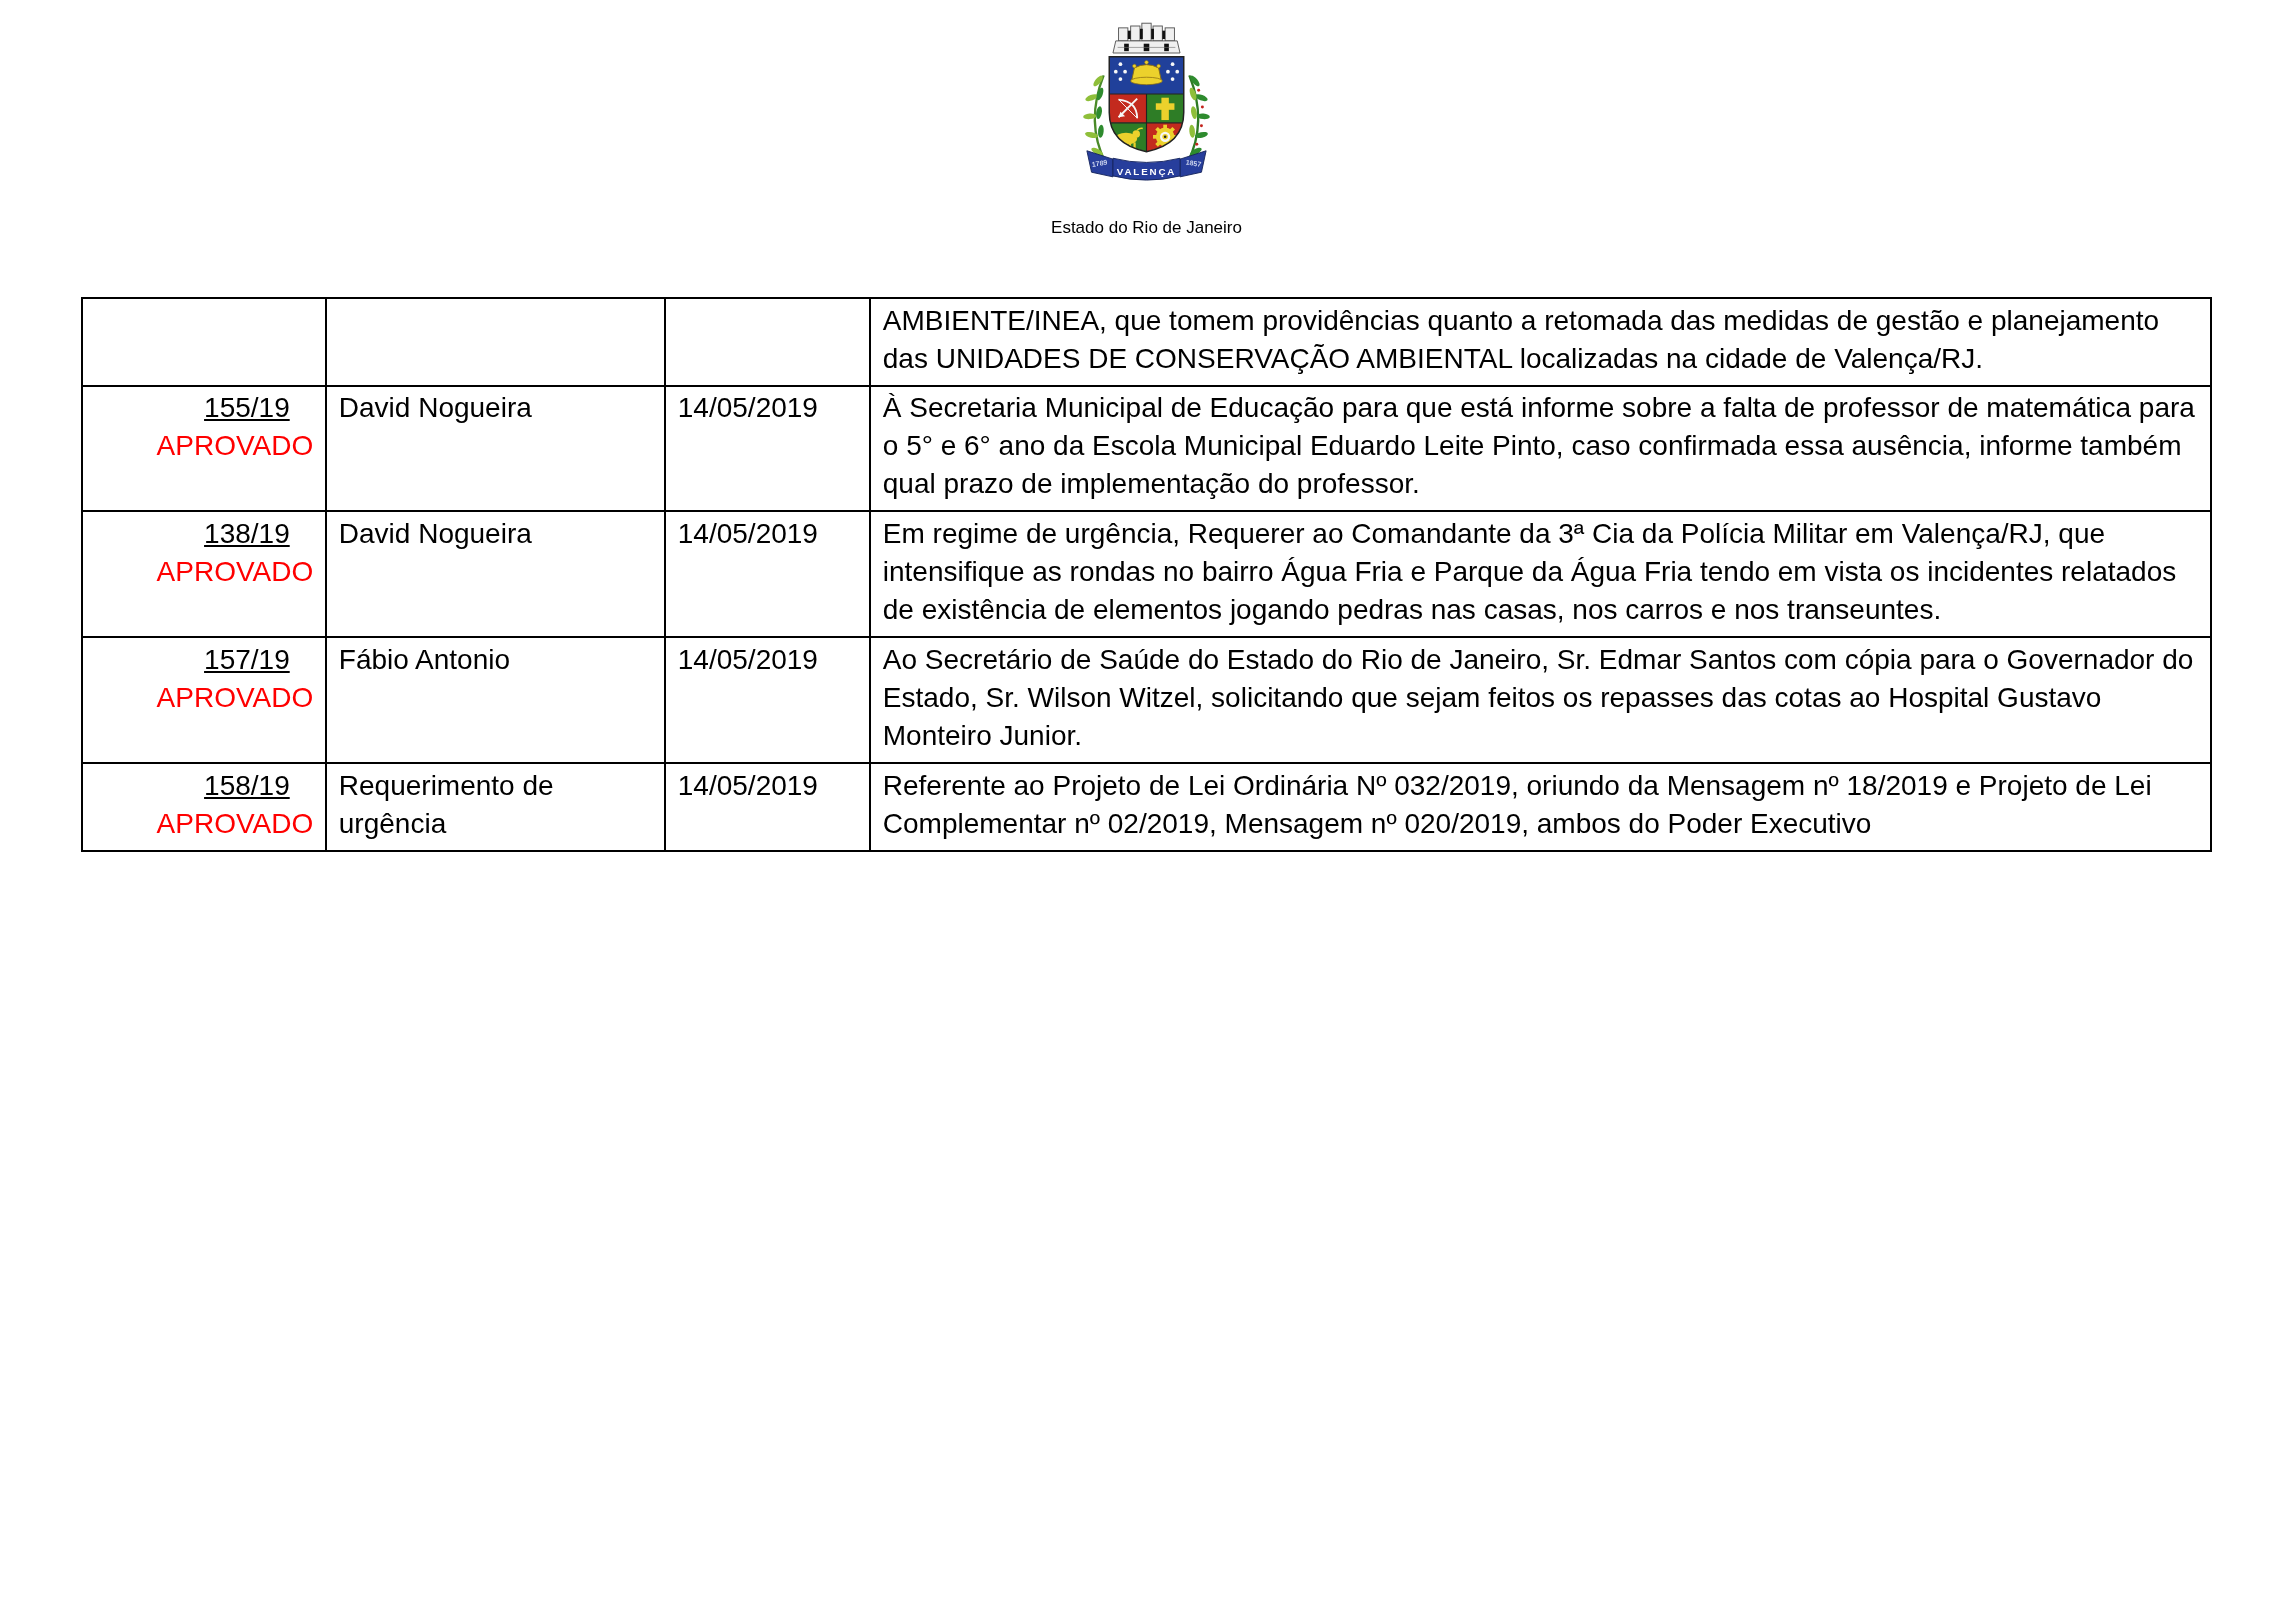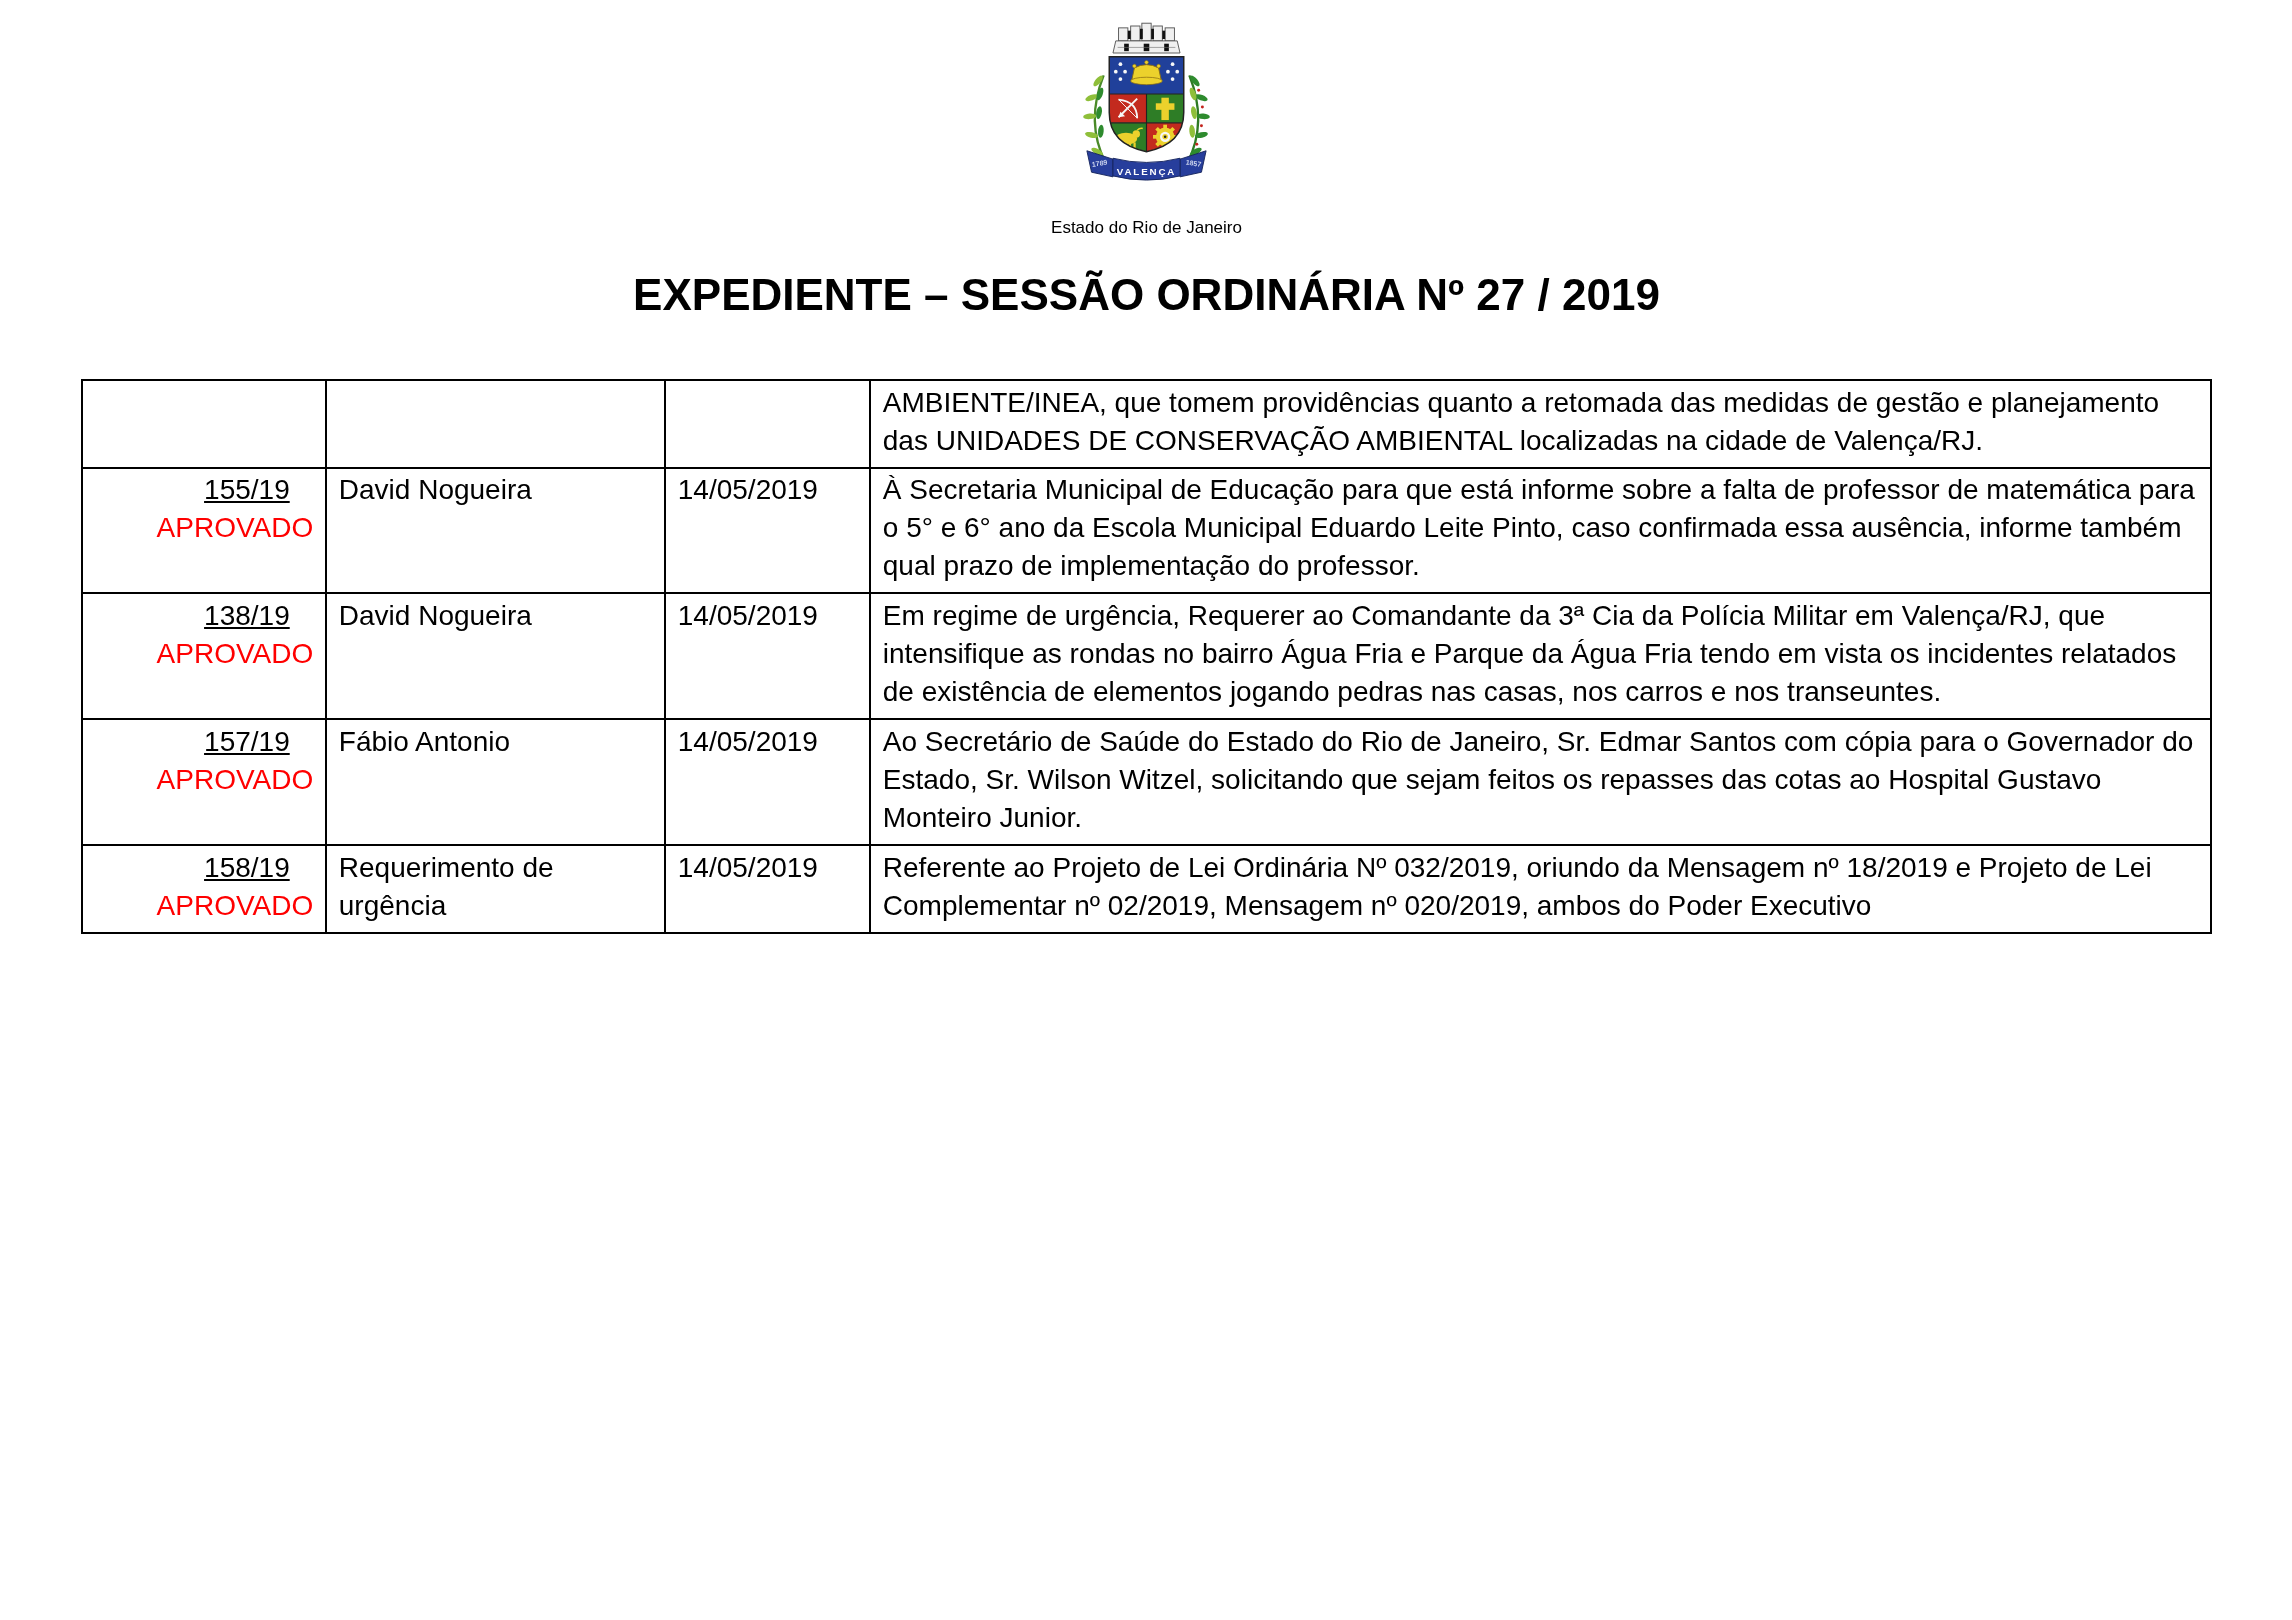--- a/index.html
+++ b/index.html
@@ -185,21 +185,20 @@
         <path d="M44,158 L16,149 L21,172 L44,177 Z" class="f-ribbon" stroke="#17265e" stroke-width="1"></path>
         <path d="M116,158 L144,149 L139,172 L116,177 Z" class="f-ribbon" stroke="#17265e" stroke-width="1"></path>
         <path d="M44,157 Q80,166 116,157 L116,176 Q80,185 44,176 Z" class="f-ribbon" stroke="#17265e" stroke-width="1"></path>
         <text x="30" y="165" font-size="7.5" class="ribbon-year" text-anchor="middle" transform="rotate(-9 30 165)">1789</text>
         <text x="130" y="165" font-size="7.5" class="ribbon-year" text-anchor="middle" transform="rotate(9 130 165)">1857</text>
         <text x="80" y="175" font-size="10.5" class="ribbon-text" text-anchor="middle" letter-spacing="2">VALENÇA</text>
       </g>
     </svg>
 
     <div class="org-subtitle">Estado do Rio de Janeiro</div>
-    <div class="doc-title">EXPEDIENTE – SESSÃO ORDINÁRIA Nº 27 / 2019</div>
   </div>
 
   <table class="expediente">
     <colgroup>
         <col class="c1">
         <col class="c2">
         <col class="c3">
         <col class="c4">
       </colgroup>
     <tbody>

